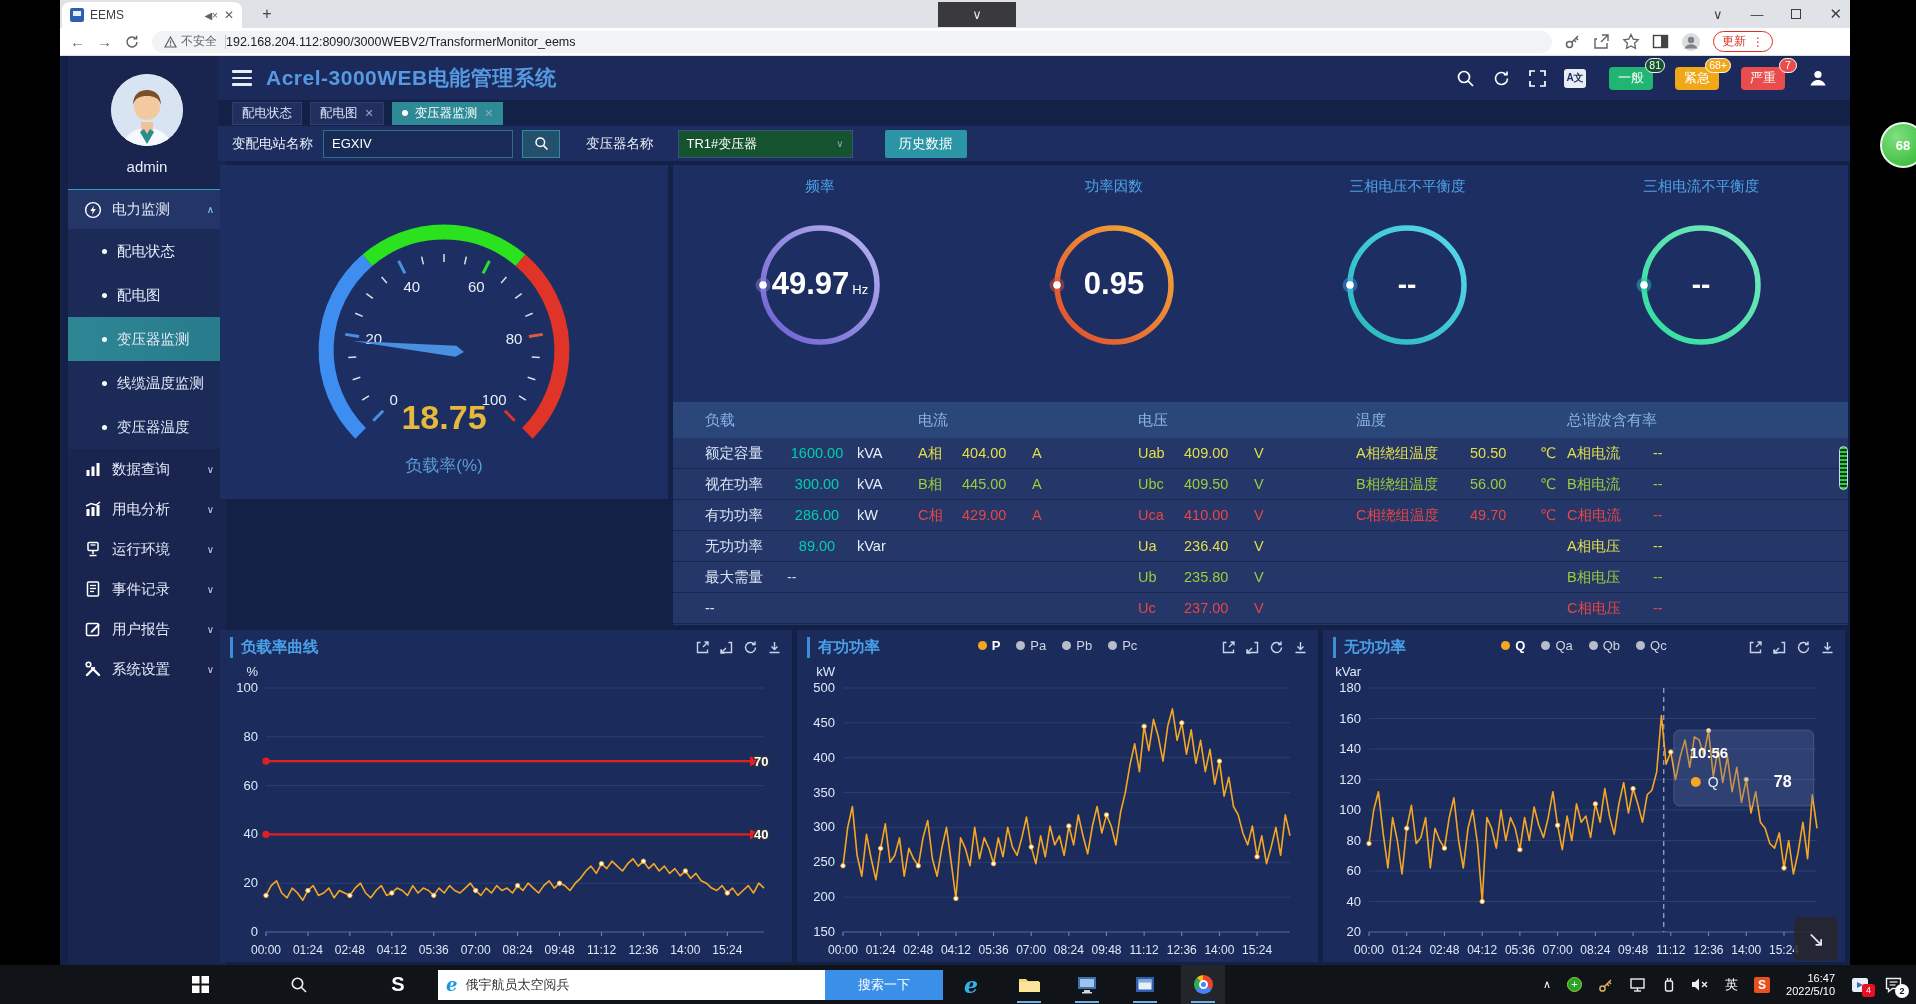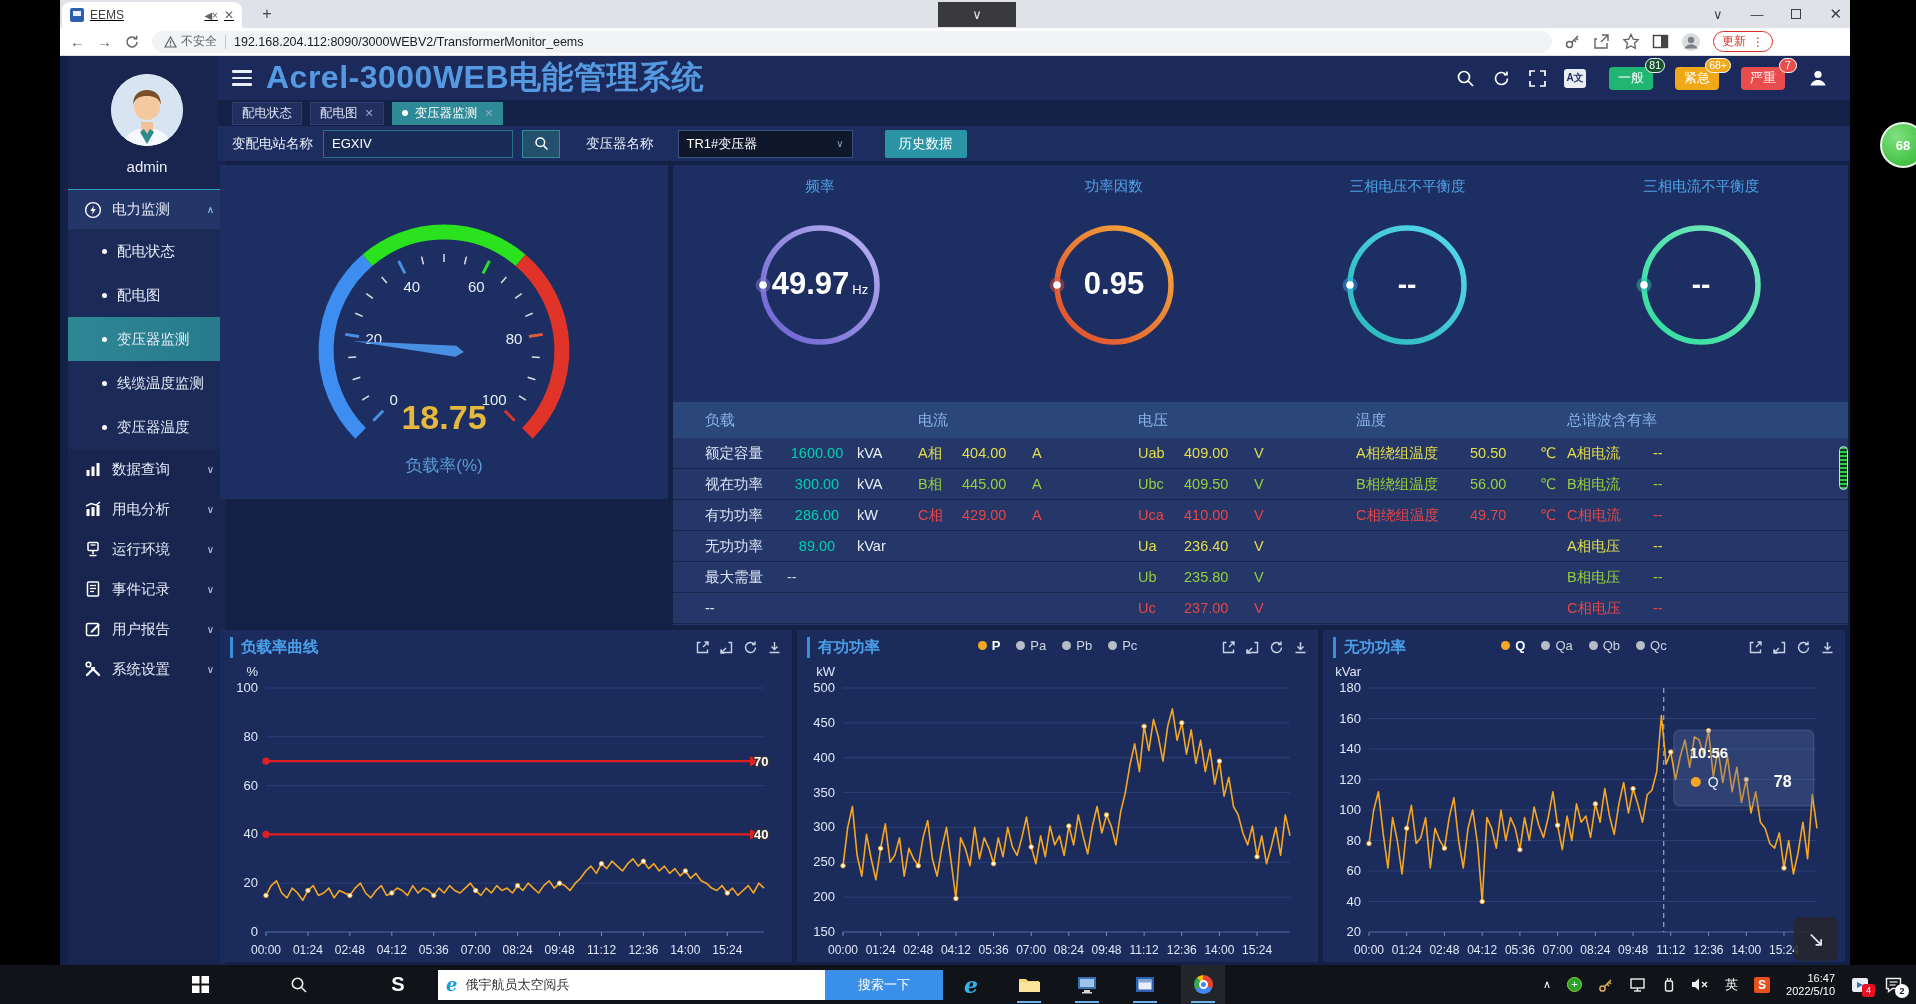--- a/index.html
+++ b/index.html
@@ -2,35 +2,35 @@
 <html><head>
 <meta charset="utf-8">
 <style>
   html,body{margin:0;padding:0;background:#000;}
   *{box-sizing:border-box;font-family:"Liberation Sans","DejaVu Sans",sans-serif;}
   .root{position:relative;width:1916px;height:1004px;overflow:hidden;background:#000;}
 
   
   .browser{position:absolute;left:60px;top:0;width:1790px;height:965px;background:#142147;}
   .tabstrip{position:relative;height:28px;background:#dfe2e7;}
-  .btab{position:absolute;left:2px;top:2px;width:180px;height:26px;background:#fff;border-radius:8px 8px 0 0;display:flex;align-items:center;padding:5px 8px;gap:6px;text-decoration:underline;}
+  .btab{position:absolute;left:2px;top:2px;width:180px;height:26px;background:#fff;border-radius:8px 8px 0 0;display:flex;align-items:center;padding:5px 8px;gap:6px;}
   .btab-title{font-size:12px;color:#3c4043;flex:1;}
   .spk{color:#5f6368;font-size:10px;}
   .btab-close{color:#5f6368;font-size:12px;cursor:default;}
   .favicon{width:14px;height:14px;background:#2d5fb0;border-radius:2px;position:relative;}
   .favicon:after{content:"";position:absolute;left:3px;top:3px;width:8px;height:5px;background:#e8eef8;}
   .newtab{position:absolute;left:196px;top:4px;width:22px;height:22px;text-align:center;line-height:20px;color:#444;font-size:16px;}
   .castbox{position:absolute;left:878px;top:2px;width:78px;height:25px;background:#3a3a3c;display:flex;align-items:center;justify-content:center;color:#e8e8e8;font-size:13px;}
   .winctl{position:absolute;right:8px;top:0;height:28px;display:flex;align-items:center;gap:28px;color:#3c4043;font-size:13px;}
   .winctl .sq{width:10px;height:10px;border:1.2px solid #3c4043;display:inline-block;}
   .addrbar{position:relative;height:28px;background:#fff;display:flex;align-items:center;padding:0 10px;gap:12px;border-bottom:1px solid #e0e0e0;}
   .navarr{color:#5f6368;font-size:15px;}
   .urlpill{flex:1;max-width:1400px;height:22px;background:#f1f3f4;border-radius:11px;display:flex;align-items:center;padding:0 12px;gap:8px;text-align:right;}
   .warn{display:flex;align-items:center;gap:4px;color:#5f6368;font-size:12px;}
-  .url{color:#202124;font-size:12.5px;border-left:1px solid #c4c7ca;padding-left:8px;}
+  .url{color:#202124;font-size:12.5px;border-left:1px solid #c4c7ca;}
   .abicons{display:flex;align-items:center;gap:12px;}
   .update{display:flex;align-items:center;gap:6px;border:1px solid #d93025;color:#d93025;border-radius:12px;padding:1px 8px;font-size:12px;}
 
   
   .page{position:absolute;left:0;top:56px;width:1790px;height:909px;background:#142147;overflow:hidden;}
   .sidebar{position:absolute;left:8px;top:0;width:158px;height:909px;background:#19244f;}
   .avatarwrap{text-align:center;padding-top:18px;}
   .avatar{width:72px;height:72px;border-radius:50%;overflow:hidden;display:inline-block;background:#dce7f5;}
   .uname{color:#e8eef8;font-size:15px;text-align:center;margin-top:8px;margin-bottom:14px;}
   .mrow{height:40px;display:flex;align-items:center;gap:10px;padding:0 12px 0 16px;color:#e4eaf8;font-size:14.5px;}
@@ -39,38 +39,38 @@
   .mrow .chev.up{color:#8fd4e8;}
   .subrow{height:44px;display:flex;align-items:center;gap:10px;padding-left:34px;color:#e4eaf8;font-size:14.5px;background:#1b2a57;}
   .subrow .bullet{width:5px;height:5px;border-radius:50%;background:#fff;}
   .subrow.active{background:linear-gradient(90deg,#2e8695,#277b8a);}
   .micon{width:18px;height:18px;display:inline-flex;}
 
   .main{position:absolute;left:158px;top:0;width:1632px;height:909px;}
   .appheader{height:44px;background:#1b2a5a;display:flex;align-items:center;padding:0 22px 0 14px;gap:14px;}
   .hamb{width:20px;display:flex;flex-direction:column;gap:4px;}
   .hamb span{height:2.5px;background:#e8eef8;border-radius:1px;}
-  .apptitle{color:#5599e0;font-size:32px;font-weight:bold;letter-spacing:.5px;}
+  .apptitle{color:#5599e0;font-size:21px;font-weight:bold;letter-spacing:.5px;}
   .hicons{margin-left:auto;display:flex;align-items:center;gap:17px;}
   .hicon{display:inline-flex;}
   .a-wen{width:22px;height:19px;background:#e9edf4;border-radius:3px;color:#1b2b5c;font-size:10px;font-weight:bold;display:flex;align-items:center;justify-content:center;}
   .alarmbtn{position:relative;min-width:44px;height:23px;border-radius:4px;color:#fff;font-size:13px;display:flex;align-items:center;justify-content:center;padding:0 8px;}
   .alarmbadge{position:absolute;top:-9px;right:-12px;min-width:18px;height:15px;border-radius:8px;border:1.5px solid #fff;color:#fff;font-size:10.5px;display:flex;align-items:center;justify-content:center;padding:0 3px;}
 
   .pagetabs{height:26px;background:#142147;display:flex;align-items:center;gap:8px;padding:0 0 0 14px;}
   .ptab{height:23px;background:#212f5e;border:1px solid #2f3d70;color:#dce4f5;font-size:12.5px;display:flex;align-items:center;gap:7px;padding:0 9px;}
   .ptab .x{color:#9aa6c8;font-size:11px;}
   .ptab.active{background:#2d8a96;border-color:#2d8a96;color:#fff;}
   .ptab .dot{width:6px;height:6px;border-radius:50%;background:#fff;}
 
   .filterbar{height:35px;background:#1d2d5f;display:flex;align-items:center;padding-left:14px;gap:10px;}
   .flabel{color:#e8eef8;font-size:13.5px;}
   .finput{width:190px;height:28px;background:#182a56;border:1px solid #2e6f86;color:#fff;font-size:13px;padding:0 8px;display:flex;align-items:center;}
   .fsearch{width:38px;height:28px;background:#24506e;border:1px solid #2f8d99;display:flex;align-items:center;justify-content:center;margin-left:-1px;}
-  .fselect{width:175px;height:28px;background:#0f172a;border:1px solid #3a5080;color:#fff;font-size:13px;padding:0 8px;display:flex;align-items:center;margin-left:14px;}
+  .fselect{width:175px;height:28px;background:#14532d;border:1px solid #3a5080;color:#fff;font-size:13px;padding:0 8px;display:flex;align-items:center;margin-left:14px;}
   .fselect .chev{margin-left:auto;color:#93a2c8;font-size:10px;}
   .fhist{height:28px;background:#2c95a5;color:#fff;font-size:13.5px;display:flex;align-items:center;padding:0 14px;margin-left:22px;border-radius:2px;}
 
   .content{position:absolute;left:0;top:107px;width:1632px;height:802px;padding:2px;}
   .toprow{display:flex;gap:5px;}
   .gauge-panel{width:448px;height:334px;background:#1d2f62;}
   .right-panel{flex:1;height:460px;}
   .kpis{height:237px;background:#1d2f62;display:grid;grid-template-columns:repeat(4,1fr);}
   .kpi{position:relative;text-align:center;padding-top:12px;}
   .kpi-title{color:#4fa3e8;font-size:14.5px;}

